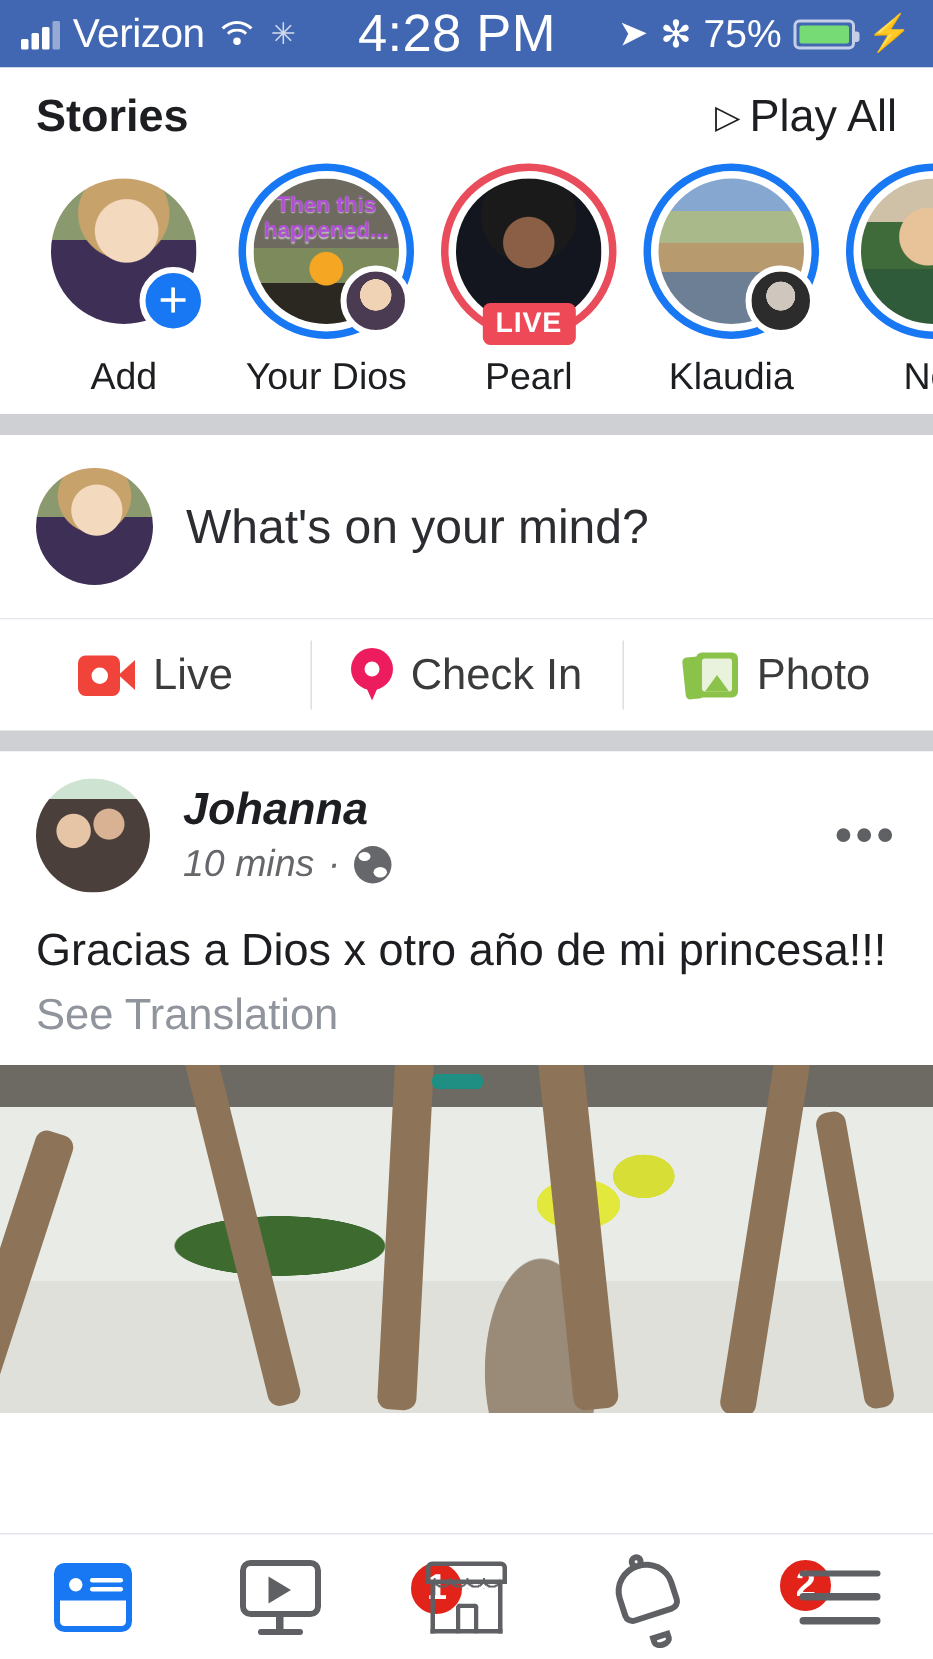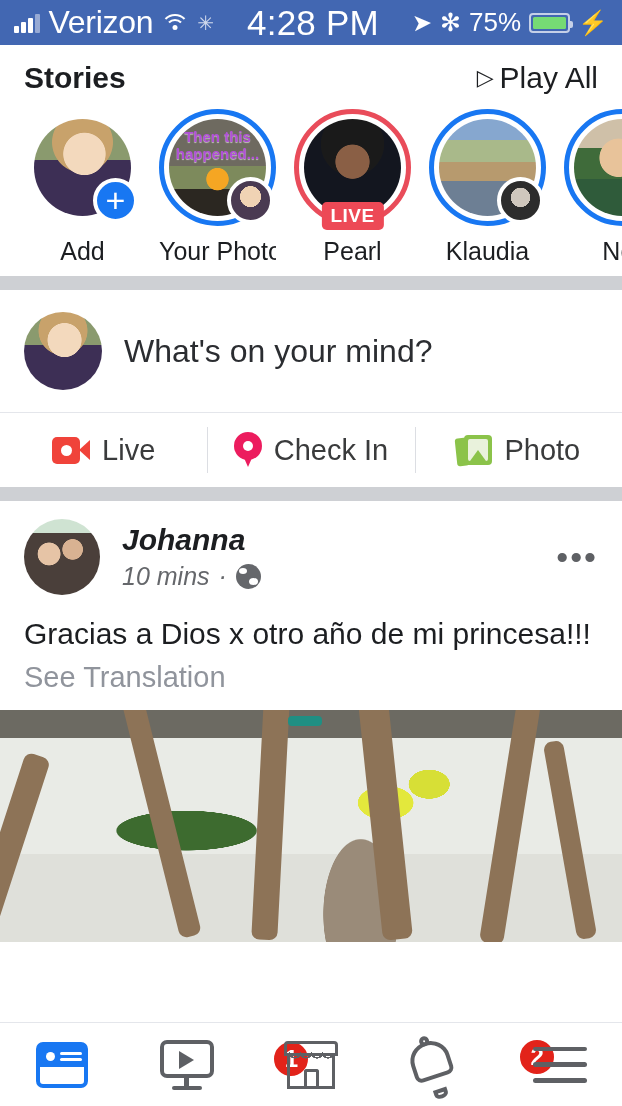--- a/index.html
+++ b/index.html
@@ -19,21 +19,21 @@
   }
   .sb-left { display:flex; align-items:center; gap:9px; flex:0 0 auto; }
   .sb-center { flex:1; display:flex; justify-content:center; }
   .sb-right { display:flex; align-items:center; gap:8px; flex:0 0 auto; }
   .bars { display:flex; align-items:flex-end; gap:2.5px; height:20px; }
   .bars i { display:block; width:4.5px; background:#fff; border-radius:1px; }
   .bars i:nth-child(1){height:7px;}
   .bars i:nth-child(2){height:11px;}
   .bars i:nth-child(3){height:15px; background:#ffffff;}
   .bars i:nth-child(4){height:19px; background:#97aad4;}
-  .carrier { font-size:32px; letter-spacing:-.3px; }
+  .carrier { font-size:27px; letter-spacing:-.3px; }
   .wifi { position:relative; width:26px; height:19px; }
   .wifi::before, .wifi::after, .wifi span {
     content:''; position:absolute; left:50%; transform:translateX(-50%);
     border:2.6px solid #fff; border-bottom-color:transparent;
     border-left-color:transparent; border-right-color:transparent;
     border-radius:50%;
   }
   .wifi::before { width:25px; height:25px; top:1px; }
   .wifi::after  { width:15px; height:15px; top:6px; }
   .wifi span { width:5px; height:5px; top:12px; background:#fff; border-radius:50%; border:none; }
@@ -271,21 +271,21 @@
         <div class="story-name">Add</div>
       </div>
 
       <div class="story">
         <div class="ring blue">
           <div class="av ph-story">
             <div class="story-text">Then this happened...</div>
           </div>
           <div class="mini ph-mini1"></div>
         </div>
-        <div class="story-name">Your Photo</div>
+        <div class="story-name">Your Dios</div>
       </div>
 
       <div class="story">
         <div class="ring red">
           <div class="av ph-pearl"></div>
           <div class="live-badge">LIVE</div>
         </div>
         <div class="story-name">Pearl</div>
       </div>
 

